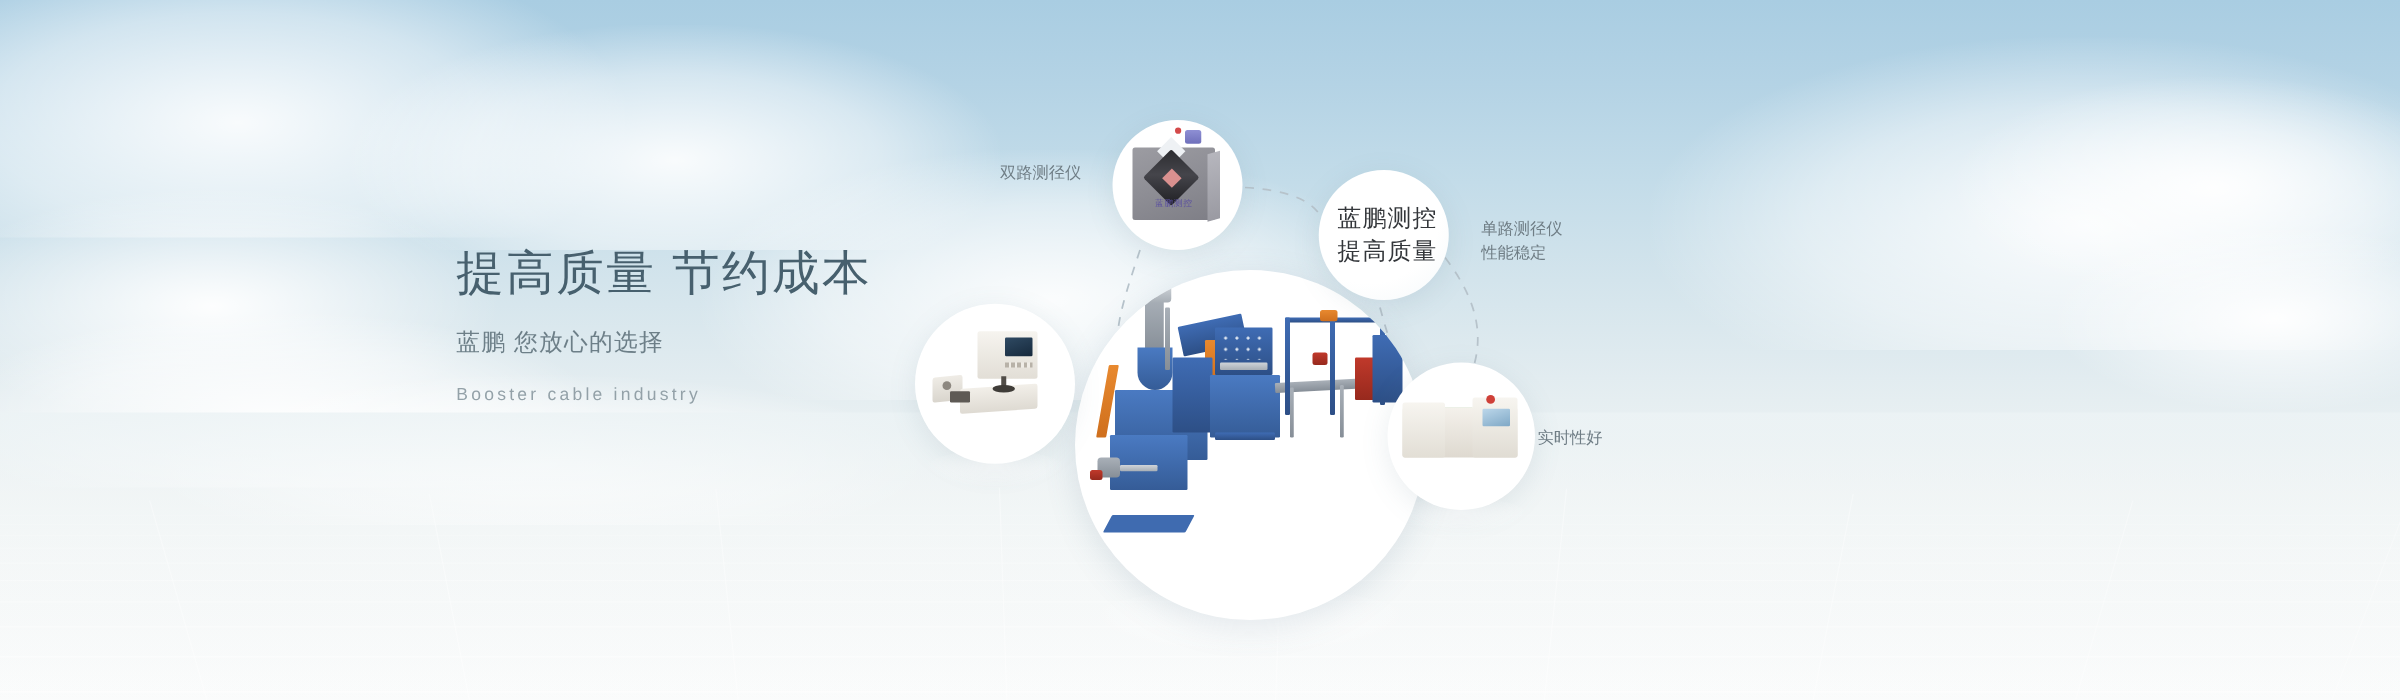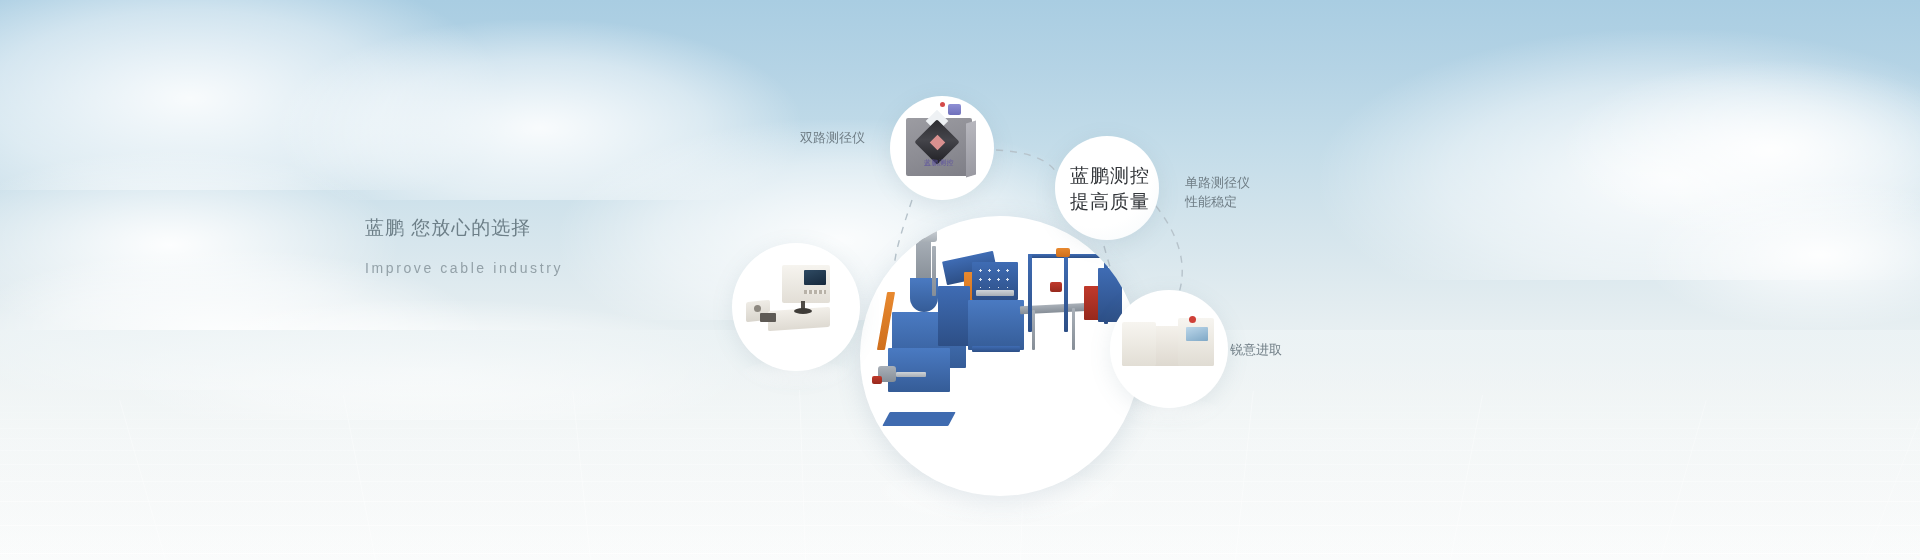--- a/index.html
+++ b/index.html
@@ -410,22 +410,23 @@
     <div class="vline" style="left:1020px; height:170px; transform:rotate(2deg);   opacity:.7;"></div>
     <div class="vline" style="left:1235px; height:170px; transform:rotate(6deg);   opacity:.7;"></div>
     <div class="vline" style="left:1450px; height:168px; transform:rotate(11deg);  opacity:.65;"></div>
     <div class="vline" style="left:1660px; height:166px; transform:rotate(16deg);  opacity:.6;"></div>
     <div class="vline" style="left:1865px; height:164px; transform:rotate(21deg);  opacity:.55;"></div>
 
   </div>
   <div class="floorwash"></div>
 
   <div class="textblock">
+    <div class="headline">提高质量 节约成本</div>
     <div class="subcn">蓝鹏 您放心的选择</div>
-    <div class="suben">Improve cable industry</div>
+    <div class="suben">Booster cable industry</div>
   </div>
 
   <div class="composition">
 
     <svg class="connectors" viewBox="0 0 1220 560" preserveAspectRatio="none">
       <path d="M 212 200 C 196 248 190 268 196 296" fill="none" stroke="#b7c3cb" stroke-width="1.4" stroke-dasharray="7 7"></path>
       <path d="M 296 150 C 330 152 348 160 356 172" fill="none" stroke="#b7c3cb" stroke-width="1.4" stroke-dasharray="7 7"></path>
       <path d="M 456 206 C 482 240 490 272 474 306" fill="none" stroke="#b7c3cb" stroke-width="1.4" stroke-dasharray="7 7"></path>
       <path d="M 404 246 C 412 276 420 296 428 318" fill="none" stroke="#b7c3cb" stroke-width="1.4" stroke-dasharray="7 7"></path>
     </svg>
@@ -526,18 +527,18 @@
     <div class="lbl lbl-dual">
       <div>双路测径仪</div>
     </div>
 
     <div class="lbl lbl-perf">
       <div>单路测径仪</div>
       <div>性能稳定</div>
     </div>
 
     <div class="lbl lbl-single">
-      <div>锐意进取</div>
+      <div>实时性好</div>
     </div>
 
 
   </div>
 </div>
 
 </body></html>

